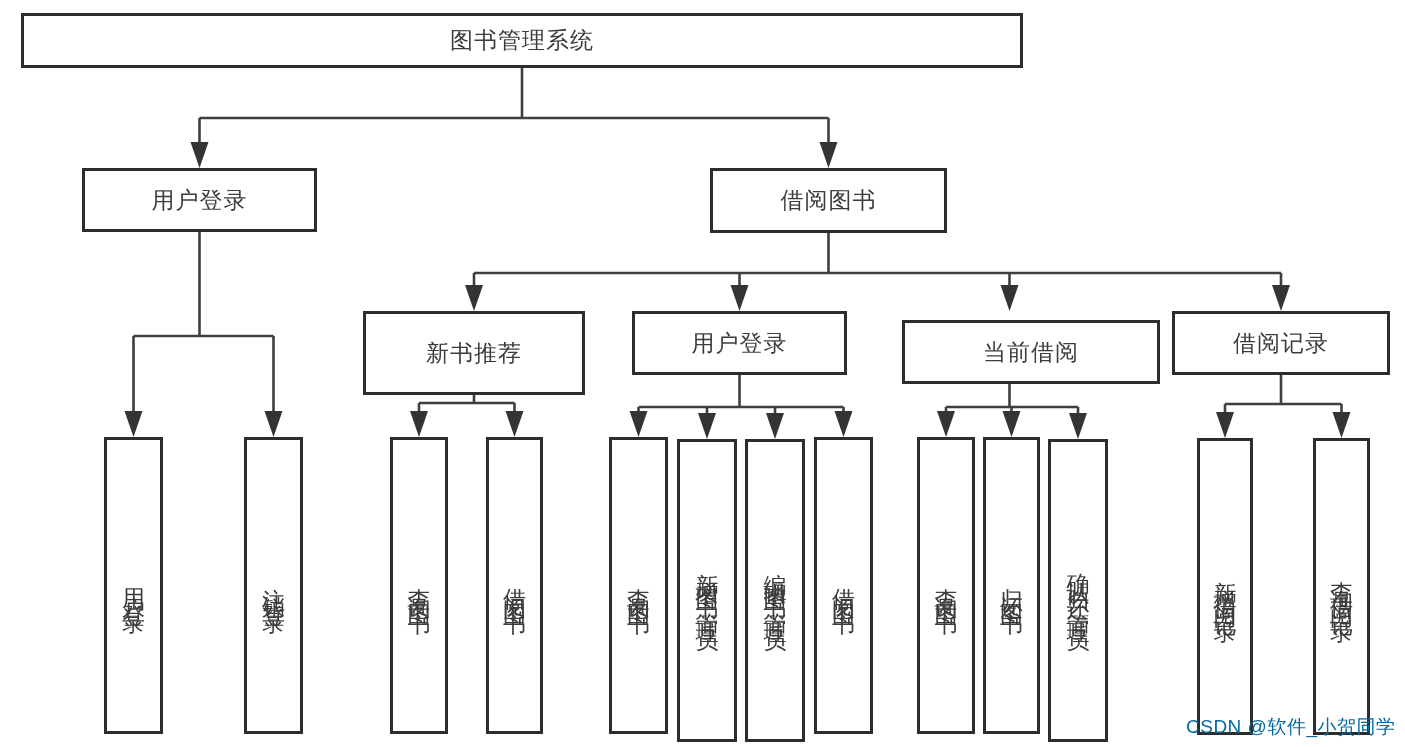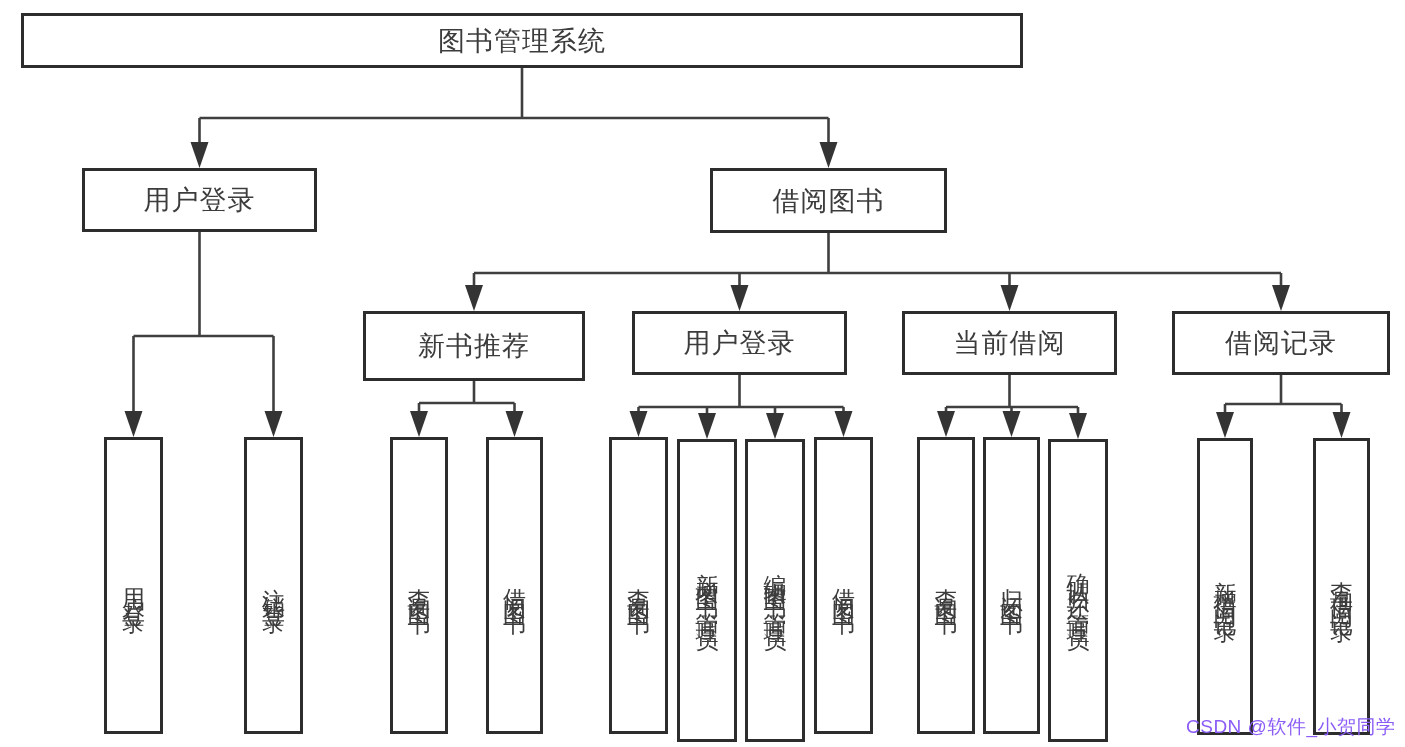--- a/index.html
+++ b/index.html
@@ -31,38 +31,38 @@
     box-sizing: border-box;
     border: 3px solid #2d2d2d;
     background: #ffffff;
     display: flex;
     align-items: center;
     justify-content: center;
     z-index: 2;
   }
   .node .lbl {
     color: #3c3c3c;
-    font-size: 27px;
+    font-size: 23px;
     letter-spacing: 1px;
     white-space: nowrap;
     text-align: center;
   }
   .node.v .lbl {
     writing-mode: vertical-rl;
     text-orientation: mixed;
     font-size: 23px;
     letter-spacing: 8px;
     line-height: 1;
   }
   .watermark {
     position: absolute;
     left: 1186px;
     top: 714px;
     z-index: 5;
-    color: #8b5cf6;
+    color: #0369a1;
     font-size: 19px;
     letter-spacing: 0.5px;
     white-space: nowrap;
   }
 </style>
 </head>
 <body>
 
 <div class="canvas">
 
@@ -146,27 +146,27 @@
     <span class="lbl">借阅图书</span>
   </div>
 
   <div class="node v" style="left:104px;top:437px;width:59px;height:297px">
     <span class="lbl">用户登录</span>
   </div>
   <div class="node v" style="left:244px;top:437px;width:59px;height:297px">
     <span class="lbl">注销登录</span>
   </div>
 
-  <div class="node" style="left:363px;top:311px;width:222px;height:70px">
+  <div class="node" style="left:363px;top:311px;width:222px;height:84px">
     <span class="lbl">新书推荐</span>
   </div>
   <div class="node" style="left:632px;top:311px;width:215px;height:64px">
     <span class="lbl">用户登录</span>
   </div>
-  <div class="node" style="left:902px;top:311px;width:215px;height:64px">
+  <div class="node" style="left:902px;top:320px;width:258px;height:64px">
     <span class="lbl">当前借阅</span>
   </div>
   <div class="node" style="left:1172px;top:311px;width:218px;height:64px">
     <span class="lbl">借阅记录</span>
   </div>
 
   <div class="node v" style="left:390px;top:437px;width:58px;height:297px">
     <span class="lbl">查询图书</span>
   </div>
   <div class="node v" style="left:486px;top:437px;width:57px;height:297px">

